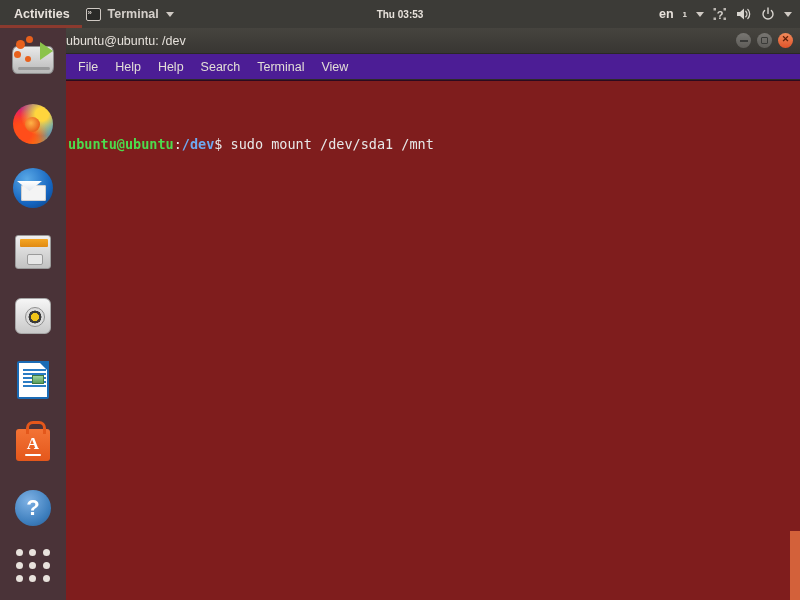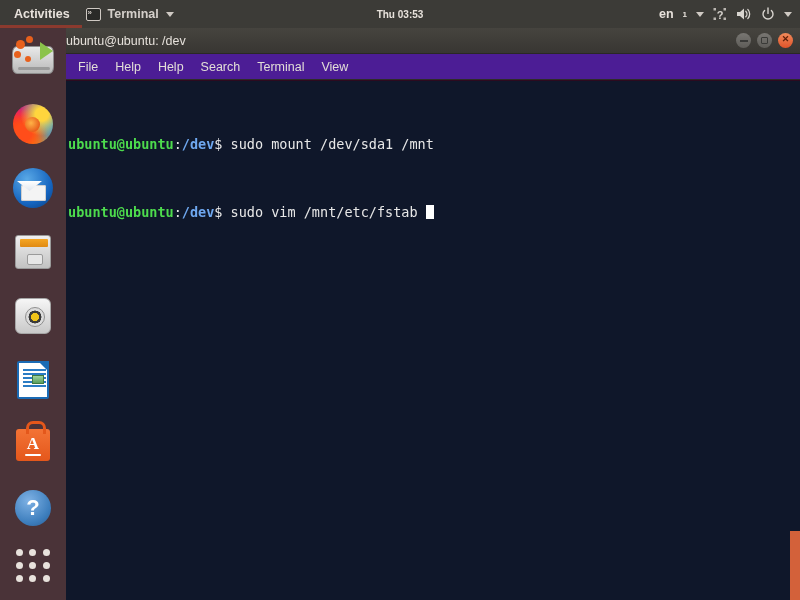--- a/index.html
+++ b/index.html
@@ -227,21 +227,21 @@
 
   #menubar {
     height:26px; background:#4c1d95;
     display:flex; align-items:center; padding-left:12px; gap:17px;
     border-bottom:1px solid #2e2c29;
   }
   .menu-item { color:#e2ddd7; font-size:12.5px; cursor:default; }
 
   #termbody {
     position:absolute; top:53px; left:0; right:0; bottom:0;
-    background:#0f172a; overflow:hidden;
+    background:#7f1d1d; overflow:hidden;
   }
   #termtext {
     padding:4px 0 0 2px;
     font-family:"DejaVu Sans Mono", monospace;
     font-size:13.5px; line-height:17px;
     white-space:pre;
   }
   .c-green { color:#4ddb4d; font-weight:bold; }
   .c-white { color:#e8e8e8; }
   .c-blue  { color:#6fa8f0; font-weight:bold; }
@@ -395,21 +395,20 @@
     <span class="menu-item">Search</span>
     <span class="menu-item">Terminal</span>
     <span class="menu-item">View</span>
   </div>
 
   <div id="termbody">
     <div id="termtext">
 
       <div><span class="c-green">ubuntu@ubuntu</span><span class="c-white">:</span><span class="c-blue">/dev</span><span class="c-white">$</span><span class="c-white"> sudo mount /dev/sda1 /mnt</span></div>
 
-      <div><span class="c-green">ubuntu@ubuntu</span><span class="c-white">:</span><span class="c-blue">/dev</span><span class="c-white">$</span><span class="c-white"> sudo vim /mnt/etc/fstab </span><span class="cursor"></span></div>
 
     </div>
 
     <div id="scrollbar"></div>
 
   </div>
 
 </div>
 
 </body></html>

